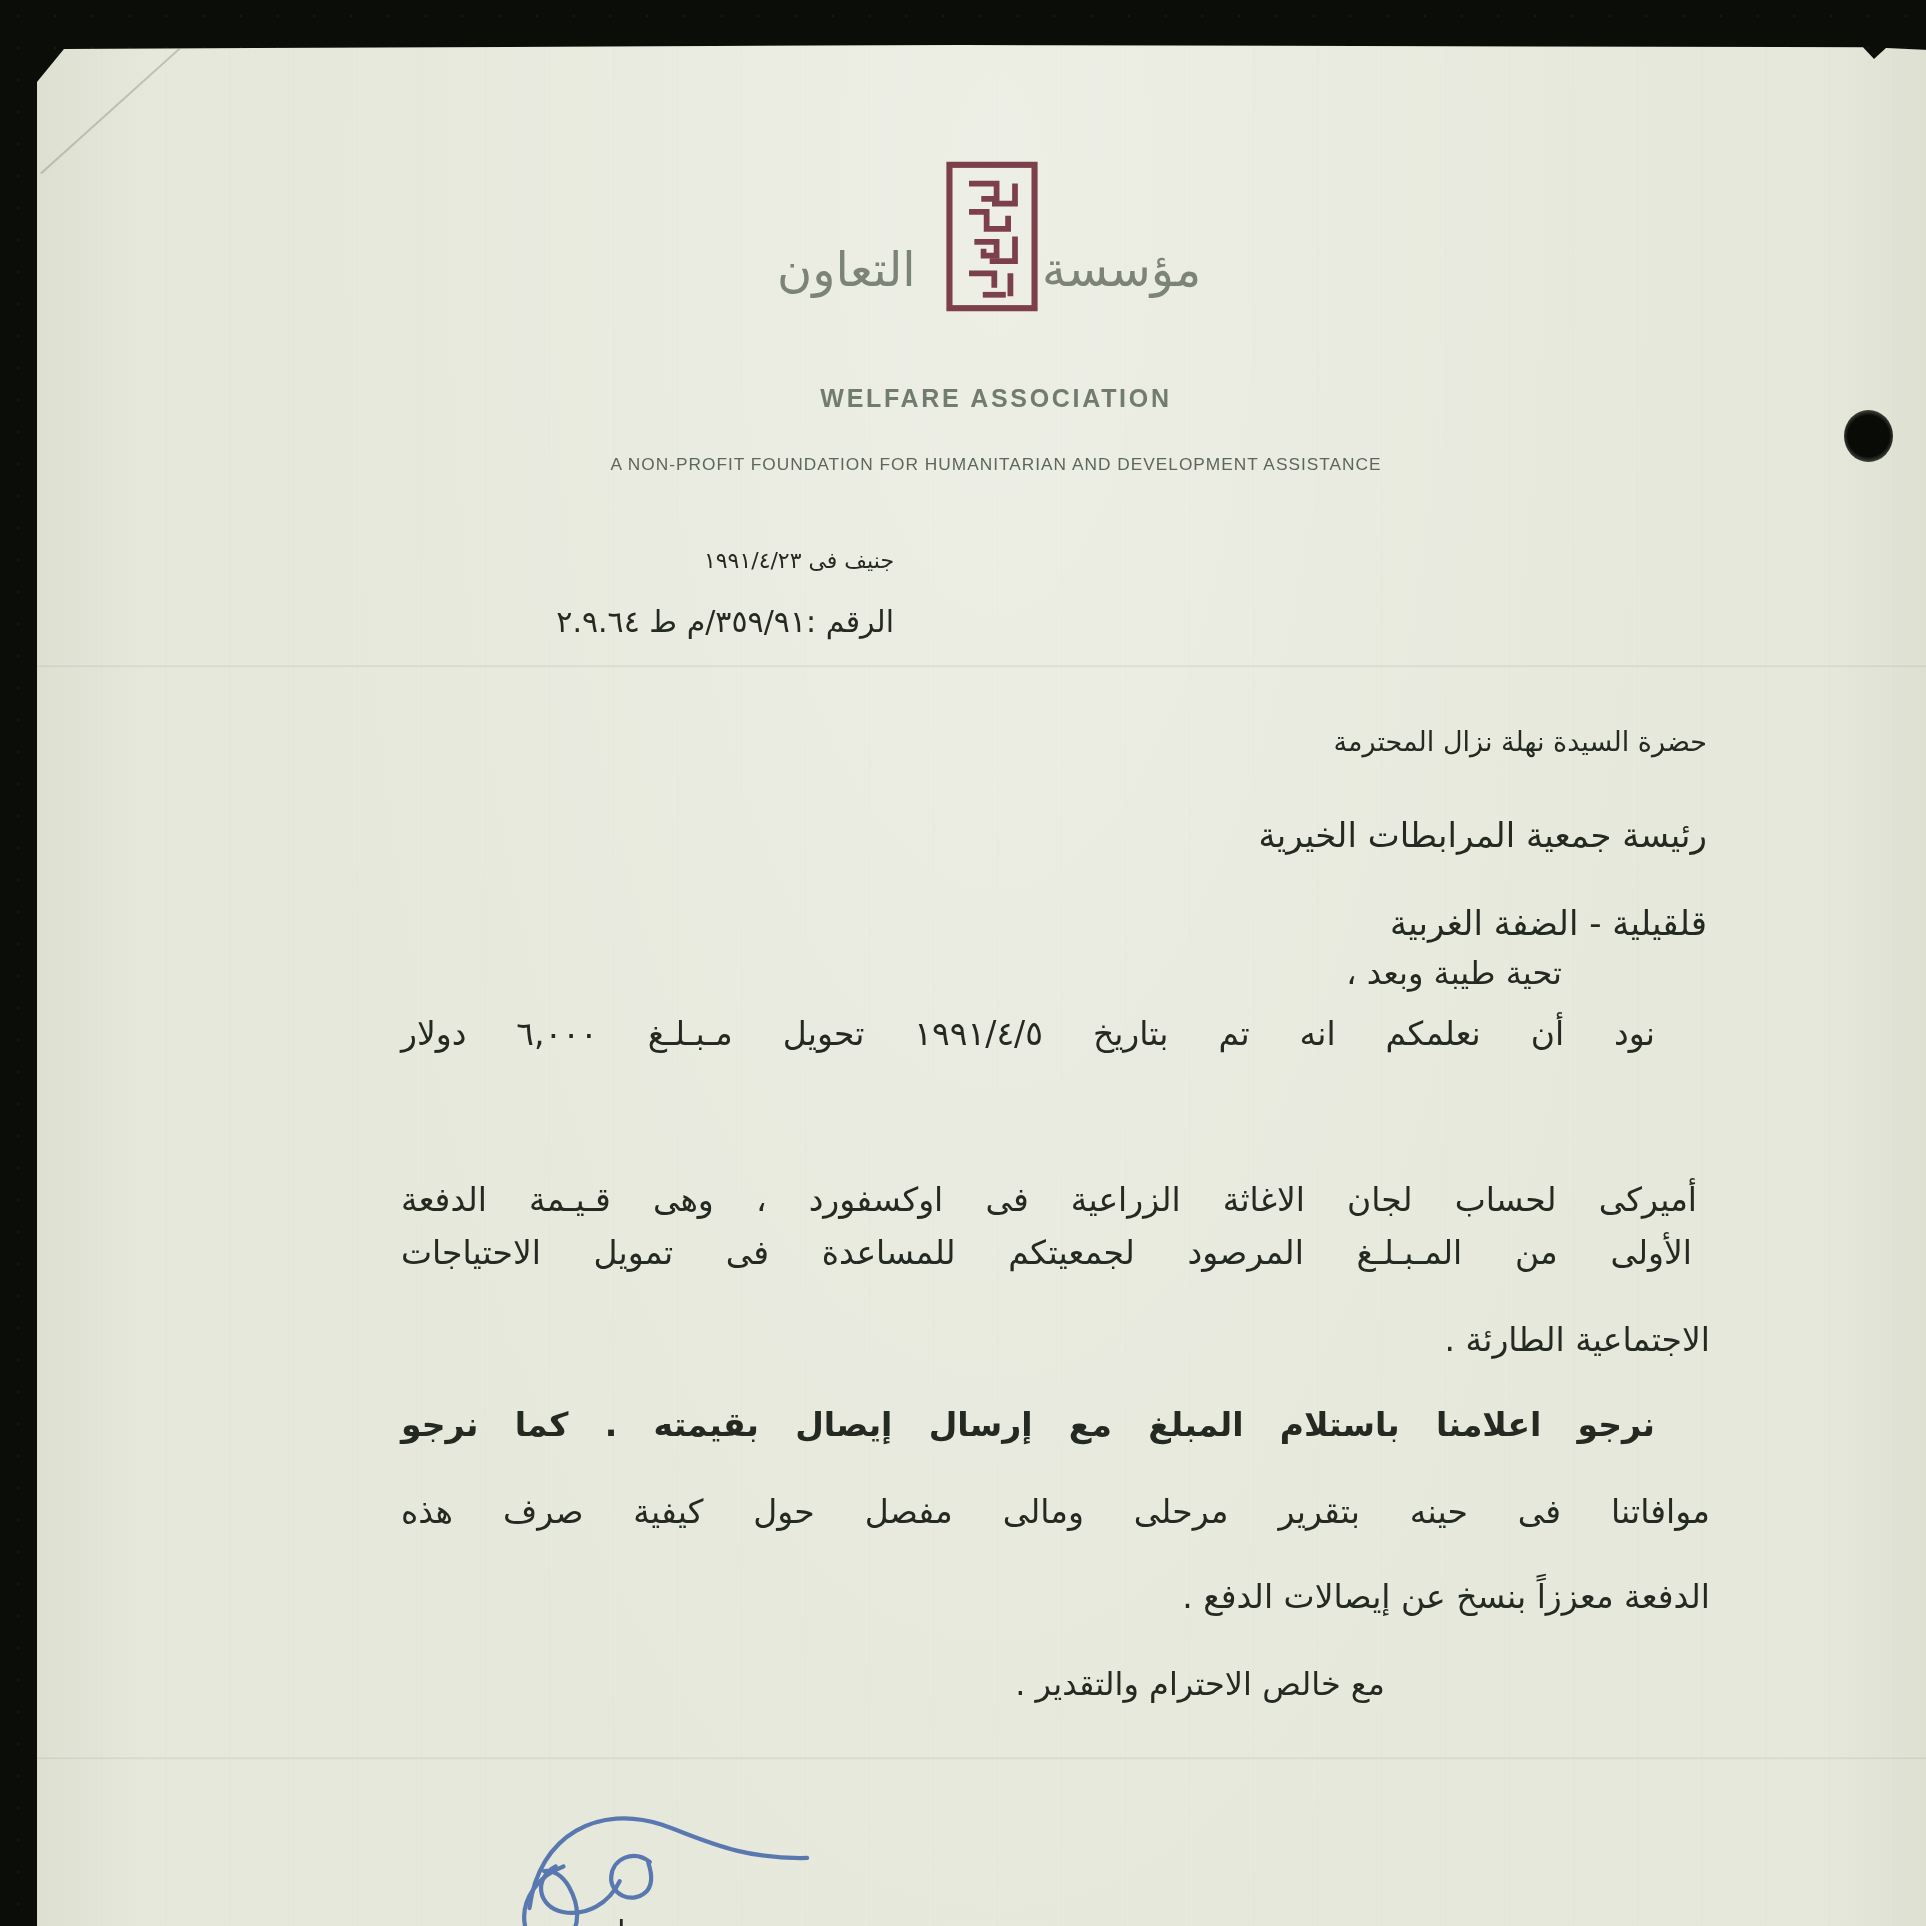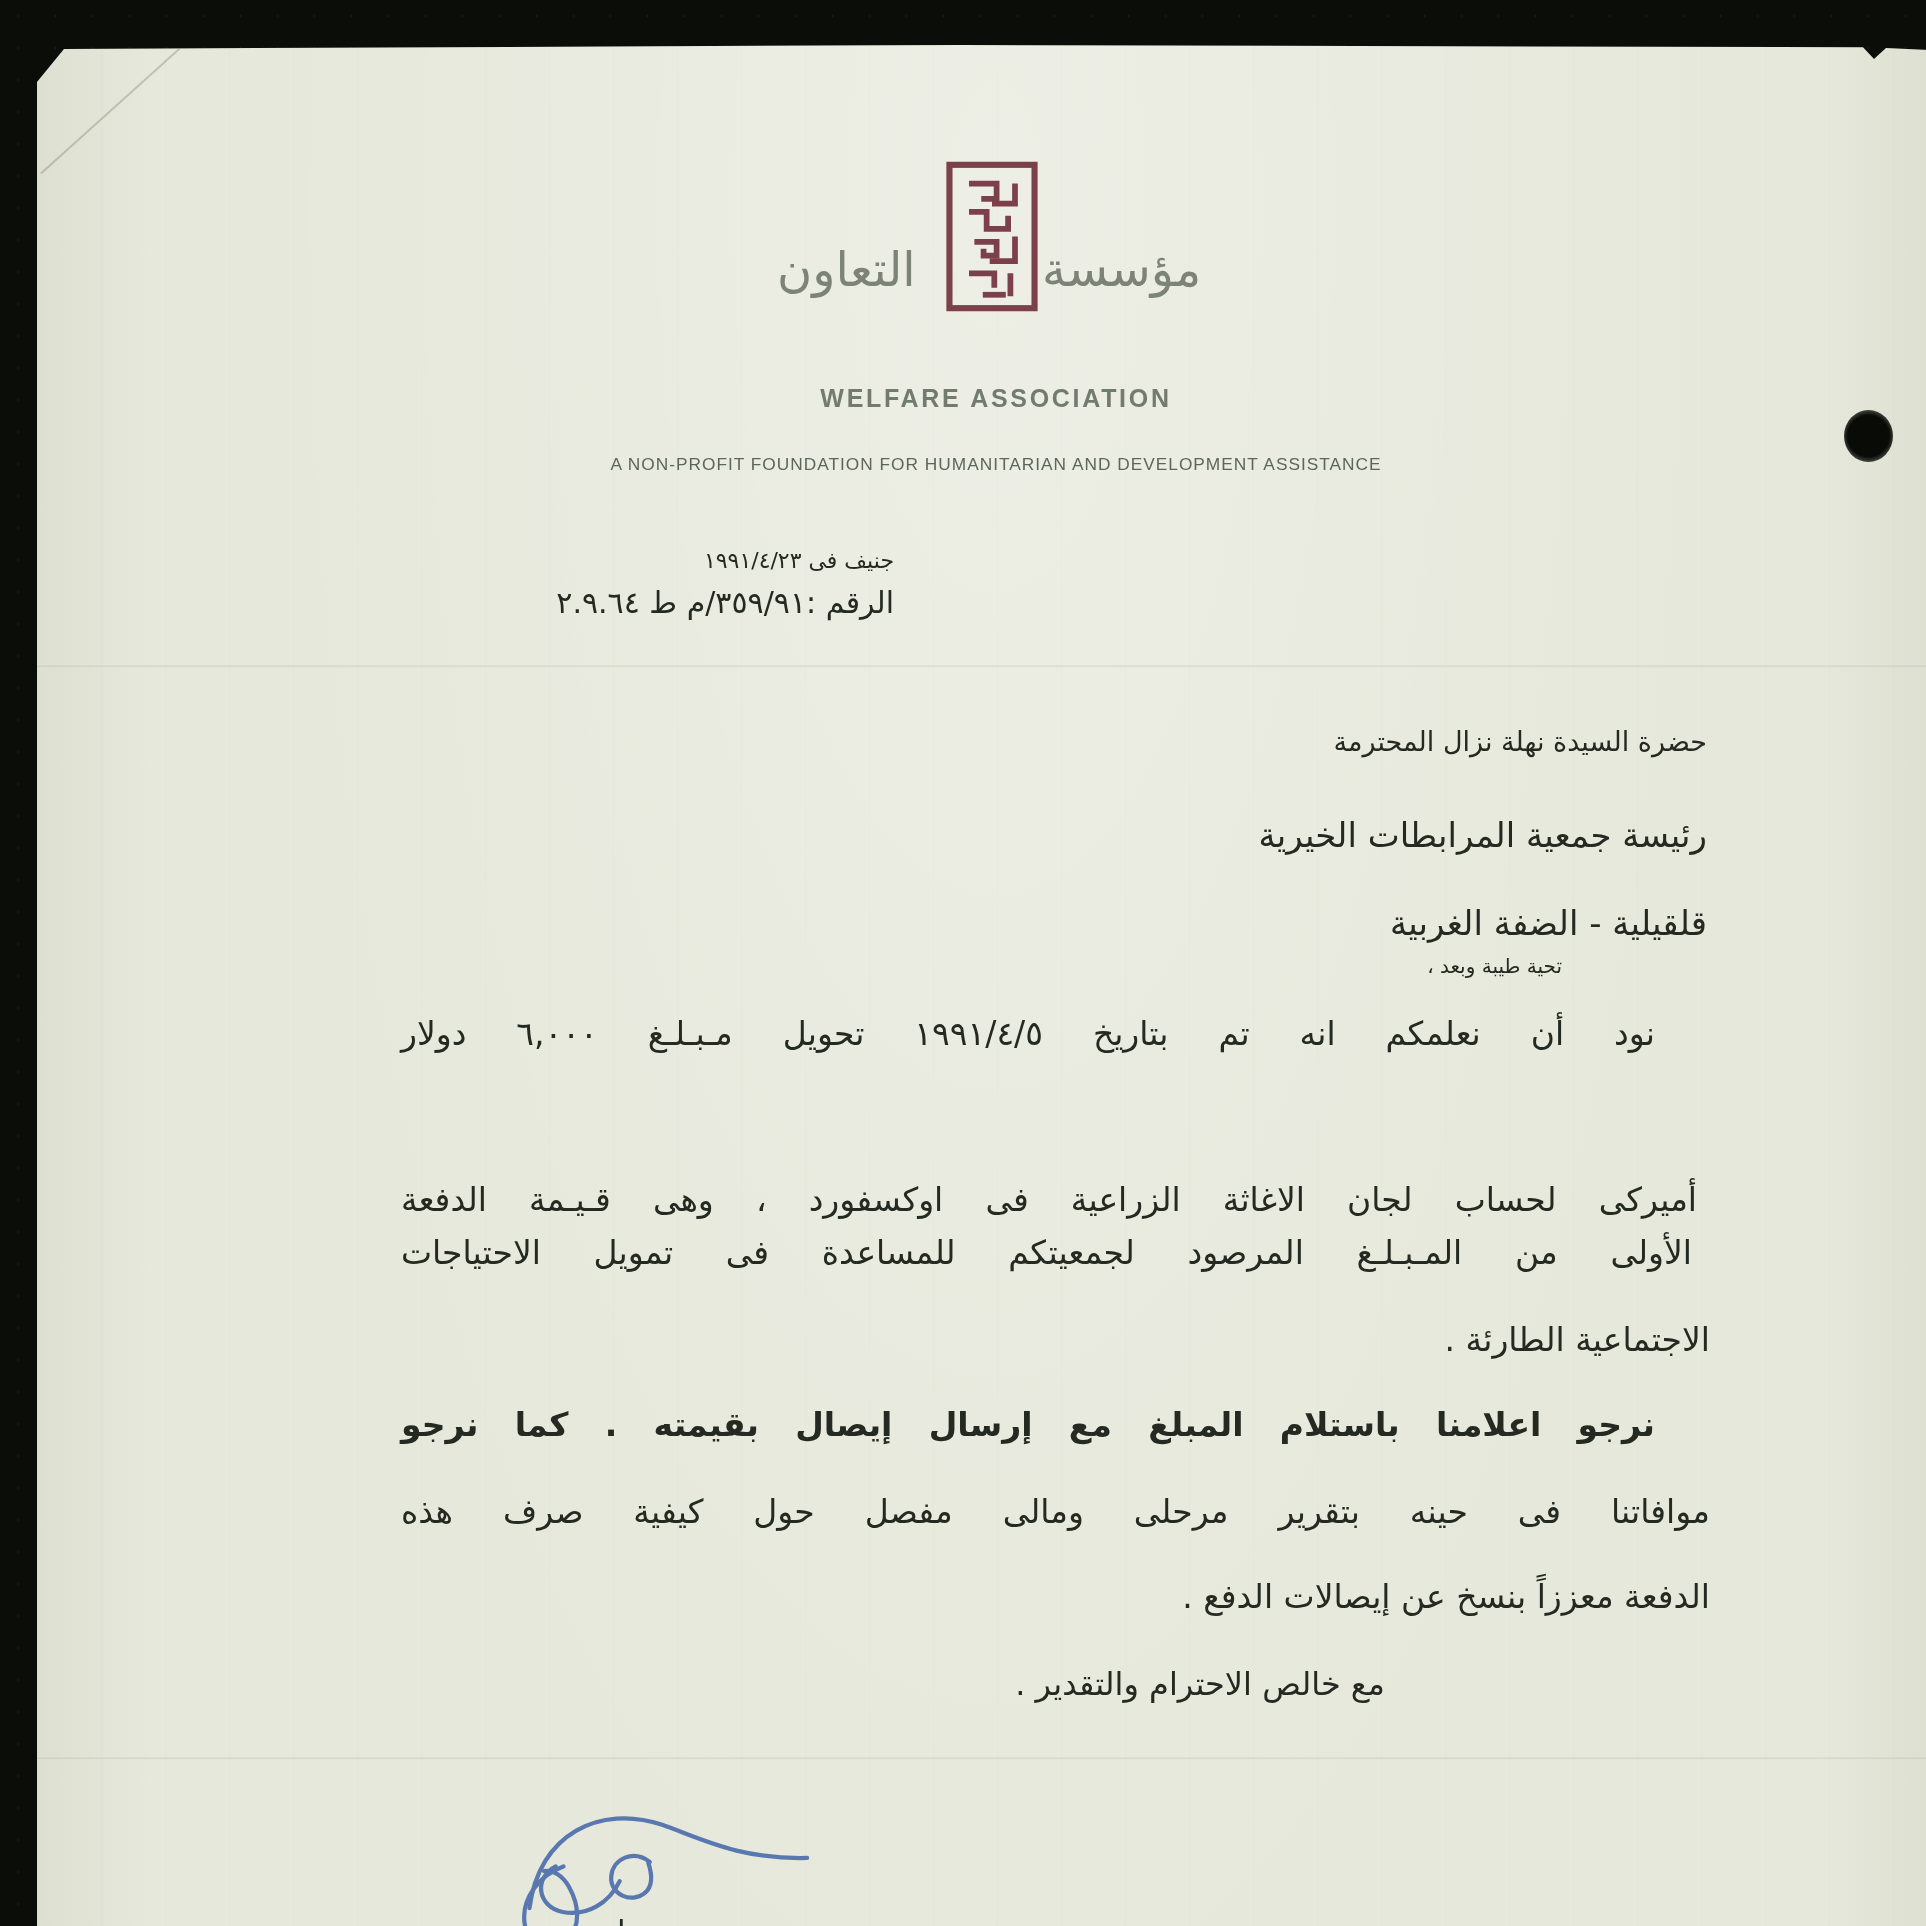--- a/index.html
+++ b/index.html
@@ -49,25 +49,25 @@
     font-family:"Liberation Sans", sans-serif;
     font-size:17.3px;letter-spacing:1px;color:#5d665c;
   }
   .punch-hole{
     left:1807px;top:365px;width:49px;height:52px;border-radius:50%;
     background:radial-gradient(circle at 50% 50%, #090b07 58%, rgba(9,11,7,0.75) 72%, rgba(9,11,7,0.15) 88%, transparent 100%);
   }
 
   
   .date-line{right:1061px;top:503px;font-size:22px;}
-  .ref-line{right:1061px;top:540px;font-size:30px;}
+  .ref-line{right:1061px;top:559px;font-size:30px;}
   .recipient-1{right:248px;top:681px;font-size:27px;}
   .recipient-2{right:248px;top:770px;font-size:34px;}
   .recipient-3{right:248px;top:858px;font-size:34px;}
-  .greeting{right:393px;top:909px;font-size:20px;}
+  .greeting{right:393px;top:909px;font-size:32px;}
   .body-line{font-size:33px;}
   .just{text-align:justify;text-align-last:justify;white-space:normal;}
   .p1l1{right:300px;left:364px;top:969px;}
   .p1l2{right:258px;left:364px;top:1102px;margin-top:33px;}
   .p1l3{right:263px;left:364px;top:1188px;}
   .p1l4{right:245px;top:1275px;}
   .p2l1{right:300px;left:364px;top:1360px;font-weight:bold;}
   .p2l2{right:245px;left:364px;top:1447px;}
   .p2l3{right:245px;top:1532px;}
   .closing{right:570px;top:1620px;font-size:32px;}

